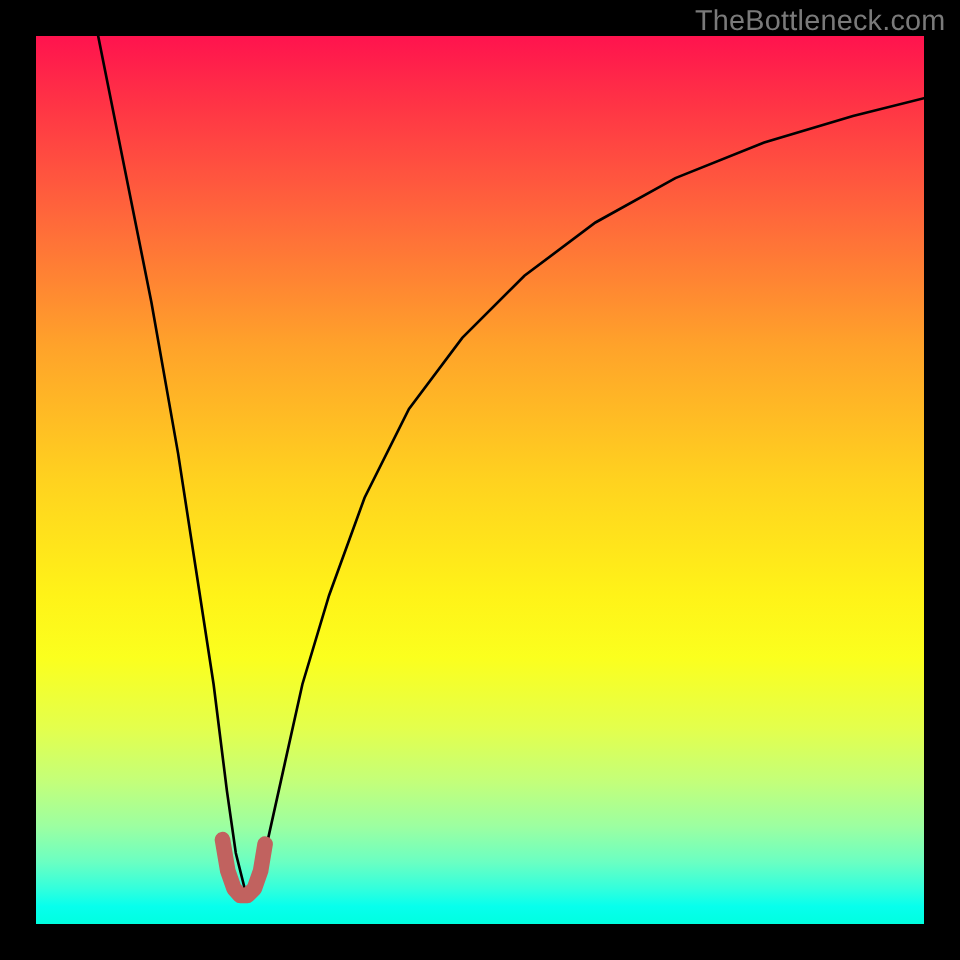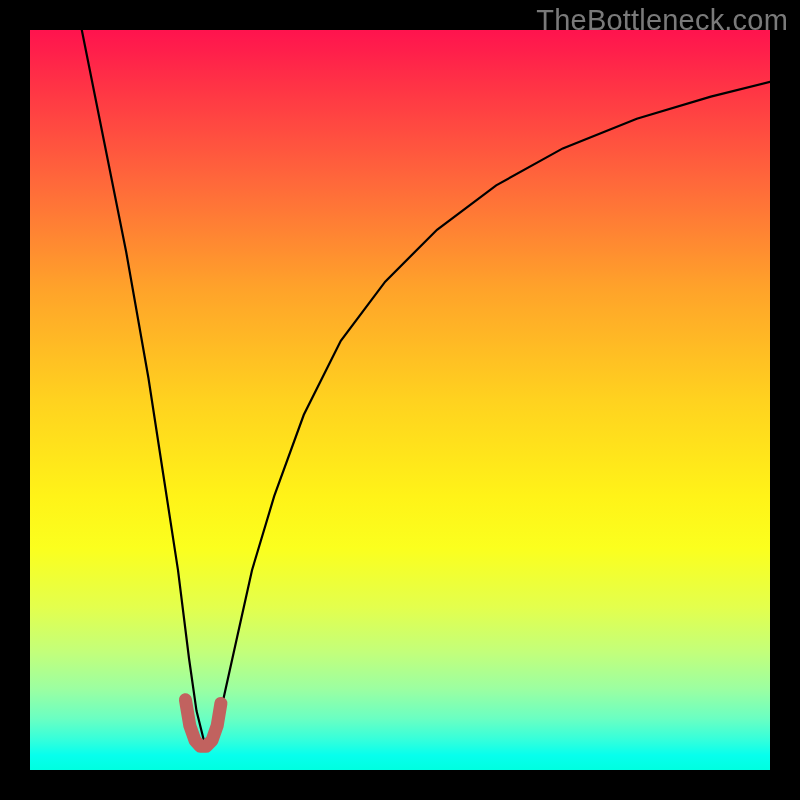--- a/index.html
+++ b/index.html
@@ -39,21 +39,21 @@
       #6bffc2 93%,
       #33ffdc 96%,
       #07ffed 98%,
       #00ffe0 100%);
   }
   .attrib {
     position: absolute;
     top: 4px;
     right: 12px;
     color: #7a7a7a;
-    font-size: 29px;
+    font-size: 24px;
     font-weight: 500;
     letter-spacing: 0.2px;
   }
   svg.curves {
     position: absolute;
     left: 0;
     top: 0;
     width: 740px;
     height: 740px;
   }

